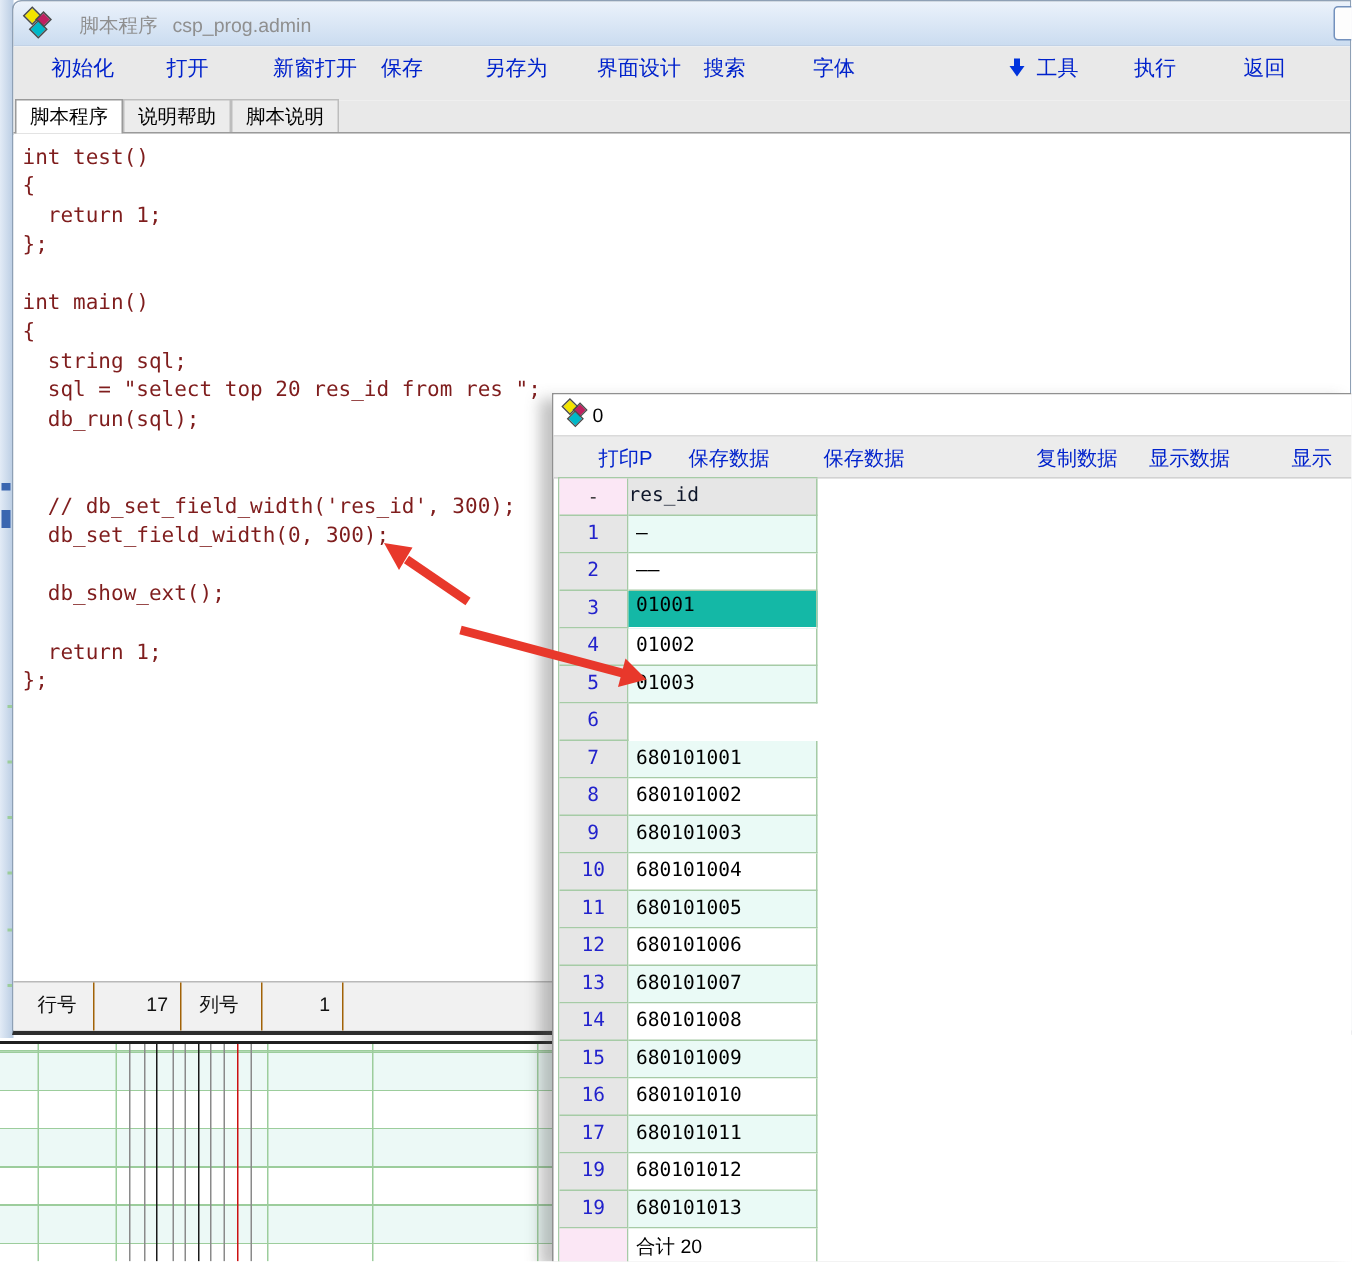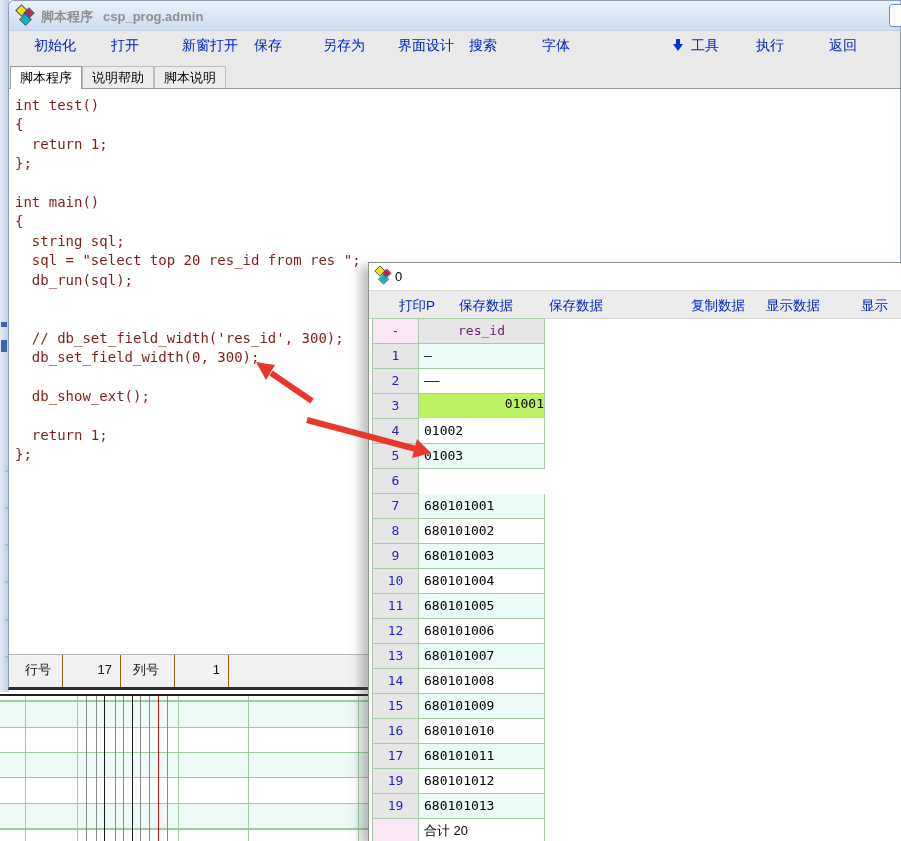--- a/index.html
+++ b/index.html
@@ -29,21 +29,21 @@
                  background:#fff; border:1px solid #8ea0b5; border-bottom:3px solid #2e2e2e;
                  border-radius:6px 0 0 0; }
   .titlebar { position:absolute; left:0; right:0; top:0; height:30px;
               background:linear-gradient(#ebf2fb,#cbdcf0); border-radius:6px 0 0 0;
               border-bottom:1px solid #c2d2e6; }
   .app-icon { position:absolute; width:19px; height:19px; }
   .app-icon i { position:absolute; display:block; outline:1px solid #4a4a4a; transform:rotate(45deg); }
   .ic-y { left:2px; top:1px;  width:7px; height:7px; background:#f2e400; }
   .ic-p { left:10px; top:4px; width:6px; height:6px; background:#c02060; }
   .ic-t { left:6px; top:10px; width:7px; height:7px; background:#00b8c8; }
-  .title-text { position:absolute; left:32px; top:7px; font-size:13px; color:#8f8f8f;font-weight:bold; }
+  .title-text { position:absolute; left:44px; top:7px; font-size:13px; color:#8f8f8f; }
   .title-text .sub { margin-left:10px; }
   .titlebar-button { position:absolute; left:880px; top:3px; width:26px; height:23px;
                      background:#fdfdfd; border:1px solid #7391bd; border-radius:3px; }
 
   .toolbar { position:absolute; left:0; right:0; top:30px; height:36px; background:#e9e9e9; }
   .tb-item { position:absolute; top:6px; font-size:14px; color:#0022cc; cursor:pointer;
              white-space:nowrap; }
   .down-arrow { display:inline-block; width:11px; height:12px; position:relative;
                 margin-right:7px; vertical-align:-1px; }
   .down-arrow::before { content:""; position:absolute; left:3px; top:0; width:4px; height:6px;
@@ -89,23 +89,23 @@
   .t-row { display:flex; height:25px; }
   .t-cell { border-right:1px solid #a6cba6; border-bottom:1px solid #a6cba6; height:25px;
             overflow:hidden; }
   .c-num { width:46px; text-align:center; line-height:24px;
            font-family:"DejaVu Sans Mono", monospace; font-size:13px;
            background:#e6e6e6; color:#2222cc; }
   .c-val { width:126px; line-height:24px; padding-left:5px;
            font-family:"DejaVu Sans Mono", monospace; font-size:13px; color:#000;
            background:#fff; }
   .t-row.alt .c-val { background:#eafaf6; }
-  .t-row.editing .c-val { background:#bef264; border-bottom-color:#fff; line-height:20px;text-align:right; }
+  .t-row.editing .c-val { background:#14b8a6; border-bottom-color:#fff; line-height:20px; }
   .hdr .c-num { background:#fbe7f5; color:#333; font-family:"Liberation Sans",sans-serif; }
-  .hdr .c-val { background:#e6e6e6; color:#701a75; text-align:center; padding-left:0; }
+  .hdr .c-val { background:#e6e6e6; color:#0f172a; text-align:left; padding-left:0; }
   .ftr .c-num { background:#fbe7f5; }
   .ftr .c-val { background:#fff; font-family:"Liberation Sans",sans-serif; }
 
   .arrows { position:absolute; left:0; top:0; width:901px; height:841px;
             pointer-events:none; z-index:10; }
 </style>
 </head>
 <body>
 
 <div id="screen">

